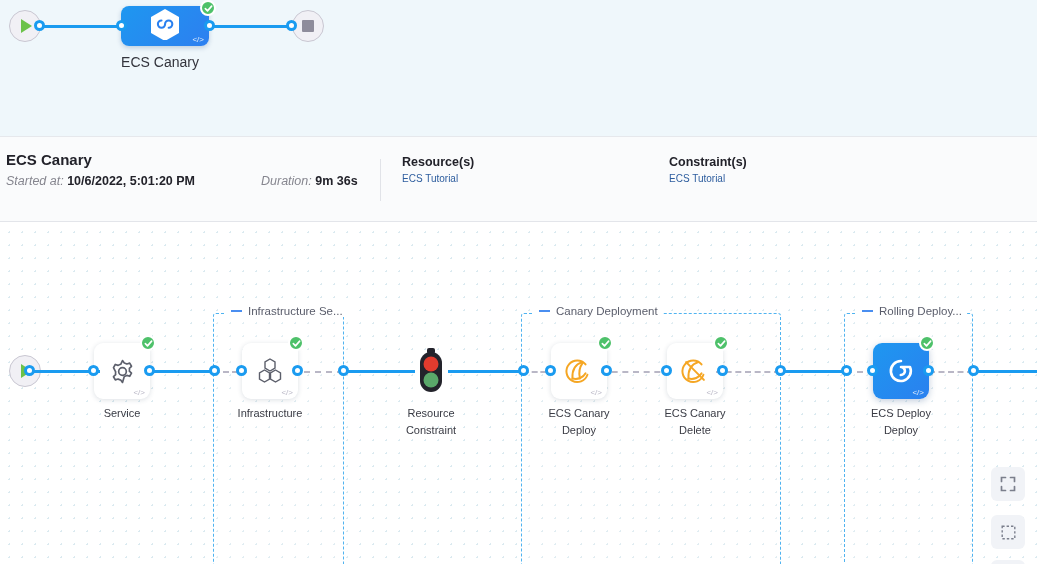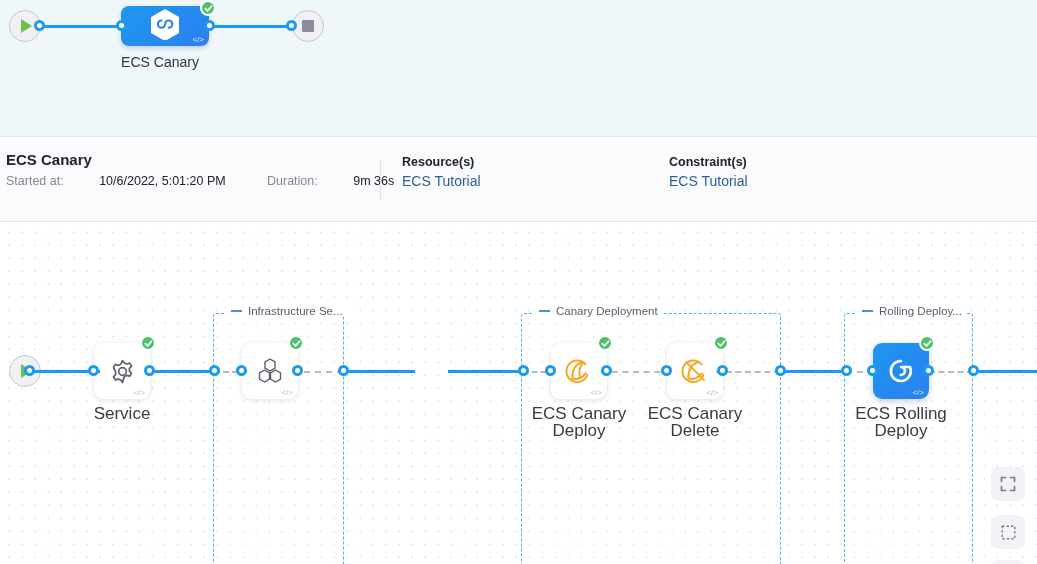--- a/index.html
+++ b/index.html
@@ -46,29 +46,29 @@
   }
   .ok-badge svg{display:block;}
 
   
   .infobar{
     position:absolute;left:0;top:136px;width:1037px;height:86px;background:#fafbfc;
     border-top:1px solid #e6e8ec;border-bottom:1px solid #e3e5ea;box-sizing:border-box;
   }
   .ib-title{position:absolute;left:6px;top:14px;font-size:15px;font-weight:bold;color:#22222a;}
   .ib-started{position:absolute;left:6px;top:37px;font-size:12.5px;color:#22222a;}
-  .ib-started .mut,.ib-dur .mut{color:#86868f;font-weight:normal;}
-  .ib-started .val,.ib-dur .val{font-weight:normal;margin-left:32px;}
-  .ib-dur{position:absolute;left:267px;top:37px;font-size:12.5px;color:#22222a;}
+  .ib-started .mut,.ib-dur .mut{color:#86868f;font-weight:normal;font-style:italic;}
+  .ib-started .val,.ib-dur .val{font-weight:bold;}
+  .ib-dur{position:absolute;left:261px;top:37px;font-size:12.5px;color:#22222a;}
   .ib-sep{position:absolute;left:380px;top:22px;width:1px;height:42px;background:#e1e3e8;}
   .ib-col{position:absolute;top:18px;}
   .ib-col.c1{left:402px;}
   .ib-col.c2{left:669px;}
   .ib-col .h{font-size:12.5px;font-weight:bold;color:#22222a;margin-bottom:4px;}
-  .ib-col .lnk{font-size:14px;color:#2d5d9e;cursor:pointer;}
+  .ib-col .lnk{font-size:10px;color:#2d5d9e;cursor:pointer;}
 
   
   .canvas{
     position:absolute;left:0;top:222px;width:1037px;height:342px;background:#ffffff;
     background-image:radial-gradient(#dbeaf0 1px, transparent 1px);
     background-size:13px 13px;background-position:3px 4px;overflow:hidden;
   }
 
   .group{
     position:absolute;border:1px dashed #4fb3f0;border-radius:3px;box-sizing:border-box;
@@ -86,21 +86,21 @@
     background:#ffffff;box-shadow:0 1px 5px rgba(40,60,90,.16);
     display:flex;align-items:center;justify-content:center;box-sizing:border-box;
   }
   .step.blue .box{
     background:linear-gradient(135deg,#1e97f0 0%,#2a80ef 100%);
     box-shadow:0 2px 7px rgba(20,60,120,.26);
   }
   .step.bare .box{background:transparent;box-shadow:none;}
   .step-label{
     position:absolute;left:-42px;top:62px;width:140px;text-align:center;
-    font-size:17px;line-height:17px;color:#3a3b44;
+    font-size:11px;line-height:17px;color:#3a3b44;
   }
 
   
   .ctrl{
     position:absolute;right:12px;background:#f1f3f7;border-radius:6px;
     display:flex;flex-direction:column;align-items:center;justify-content:center;
     color:#7b7f8c;cursor:pointer;
   }
   .ctrl.c-fs{top:245px;width:34px;height:34px;}
   .ctrl.c-sel{top:293px;width:34px;height:34px;}
@@ -245,22 +245,37 @@
         </svg>
         <div class="code-tag dark">&lt;/&gt;</div>
       </div>
       <div class="ok-badge" style="left:46px;top:-8px;">
         <svg width="9" height="9" viewBox="0 0 10 10">
             <path d="M1.5 5.2 L3.9 7.6 L8.5 2.4" stroke="#ffffff" stroke-width="1.8" fill="none" stroke-linecap="round" stroke-linejoin="round"></path>
           </svg>
       </div>
       <div class="port" style="left:-6px;top:22px;"></div>
       <div class="port" style="left:50px;top:22px;"></div>
-    </div>
-
+      <div class="step-label">Infrastructure</div>
+    </div>
+
+    <div class="step bare" style="left:403px;top:121px;">
+      <div class="box">
+        <svg width="26" height="46" viewBox="0 0 26 46">
+          <rect x="9" y="0" width="8" height="6" rx="2" fill="#23232b"></rect>
+          <rect x="2" y="4" width="22" height="40" rx="11" fill="#23232b"></rect>
+          <circle cx="13" cy="16" r="7.5" fill="#e23b2e"></circle>
+          <circle cx="13" cy="32" r="7.5" fill="#5aa86a"></circle>
+        </svg>
+      </div>
+      <div class="step-label">
+        <span>Resource</span><br>
+        <span>Constraint</span>
+      </div>
+    </div>
 
     <div class="step" style="left:551px;top:121px;">
       <div class="box">
         <svg width="30" height="30" viewBox="0 0 32 32" fill="none" stroke="#f5a623" stroke-width="2.1" stroke-linecap="round">
           <path d="M23 9 a11.5 11.5 0 1 0 2 11 "></path>
           <path d="M19.5 6.5 c-7 2 -11 8 -10.5 17.5"></path>
           <path d="M9 24 c6 1.5 11.5 -1 14 -5.5"></path>
           <path d="M20 7 c-3.5 5 -4.5 11 -3 17"></path>
         </svg>
         <div class="code-tag dark">&lt;/&gt;</div>
@@ -309,21 +324,21 @@
         <div class="code-tag">&lt;/&gt;</div>
       </div>
       <div class="ok-badge" style="left:46px;top:-8px;">
         <svg width="9" height="9" viewBox="0 0 10 10">
             <path d="M1.5 5.2 L3.9 7.6 L8.5 2.4" stroke="#ffffff" stroke-width="1.8" fill="none" stroke-linecap="round" stroke-linejoin="round"></path>
           </svg>
       </div>
       <div class="port" style="left:-6px;top:22px;"></div>
       <div class="port" style="left:50px;top:22px;"></div>
       <div class="step-label">
-        <span>ECS Rolling</span><br>
+        <span>ECS Deploy</span><br>
         <span>Deploy</span>
       </div>
     </div>
 
     <div class="port" style="left:209px;top:143px;"></div>
     <div class="port" style="left:338px;top:143px;"></div>
     <div class="port" style="left:518px;top:143px;"></div>
     <div class="port" style="left:775px;top:143px;"></div>
     <div class="port" style="left:841px;top:143px;"></div>
     <div class="port" style="left:968px;top:143px;"></div>

